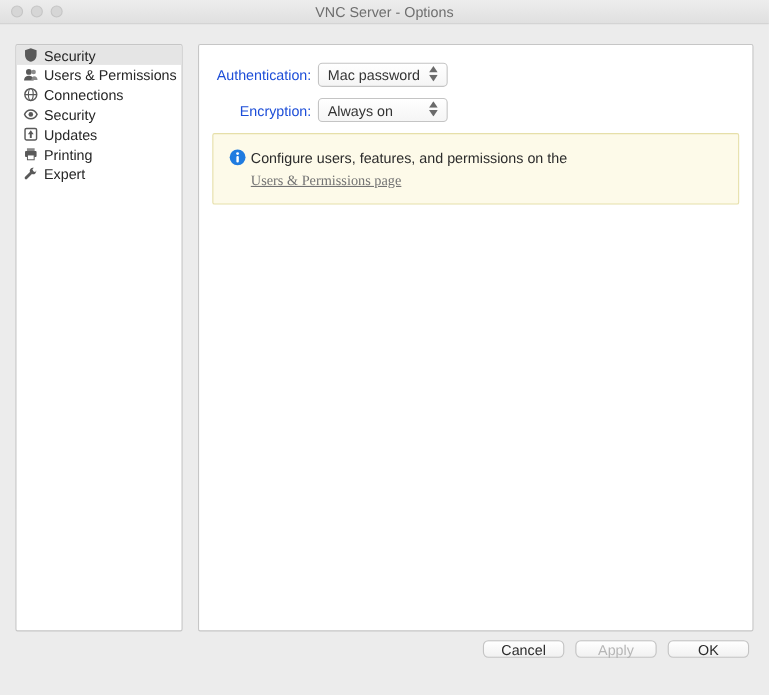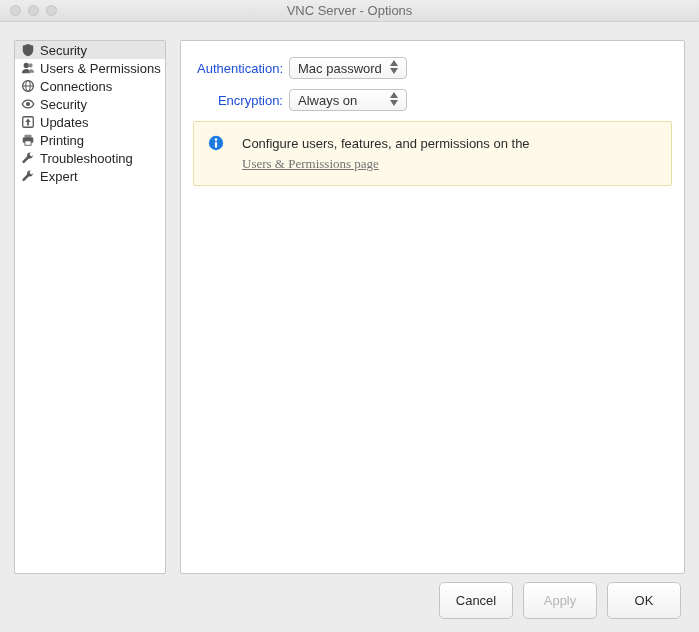--- a/index.html
+++ b/index.html
@@ -106,37 +106,37 @@
     display: flex; flex-direction: column; gap: 2px;
   }
   .stepper svg { width: 8px; height: 6px; display: block; }
   .info-box {
     margin-top: 3px;
     border: 1px solid #e6dfa9;
     background: #fdfae9;
     border-radius: 2px;
     padding: 12px 14px;
     display: flex;
-    gap: 18px;
+    gap: 4px;
   }
   .info-icon {
     width: 16px; height: 16px; flex-shrink: 0;
     margin-top: 1px;
   }
   .info-text { font-size: 13px; line-height: 1.5; color: #2b2b2b; }
   .info-text a { color: #737373; text-decoration: underline; cursor: pointer; font-family: Liberation Serif, serif; }
   .footer {
     display: flex;
     justify-content: flex-end;
     gap: 10px;
     padding: 0 18px 12px 0;
   }
   .btn {
     min-width: 74px;
-    height: 37px;
+    height: 16px;
     background: linear-gradient(#ffffff, #f1f1f1);
     border: 1px solid #c4c4c4;
     border-radius: 5px;
     font-size: 13px;
     color: #2b2b2b;
     cursor: default;
     display: flex; align-items: center; justify-content: center;
     padding: 0 12px;
   }
   .btn.disabled { color: #b6b6b6; }
@@ -205,28 +205,20 @@
       </li>
       <li class="side-item">
         <span class="side-icon">
           <svg viewBox="0 0 16 16">
               <rect x="4" y="2" width="8" height="4" fill="#8a8a8a"></rect>
               <rect x="2" y="5" width="12" height="6" rx="1" fill="#595959"></rect>
               <rect x="4.5" y="9" width="7" height="5" fill="#fff" stroke="#595959"></rect>
             </svg>
         </span>
         <span class="side-label">Printing</span>
-      </li>
-      <li class="side-item">
-        <span class="side-icon">
-          <svg viewBox="0 0 16 16">
-              <path fill="#595959" d="M13.5 4.2 a3.3 3.3 0 0 1 -4.3 4.1 L4 13.5 a1.5 1.5 0 0 1 -2.1 -2.1 L7.1 6.1 a3.3 3.3 0 0 1 4.1 -4.3 L9.6 3.4 l1.1 2 l2 1.1 Z"></path>
-            </svg>
-        </span>
-        <span class="side-label">Troubleshooting</span>
       </li>
       <li class="side-item">
         <span class="side-icon">
           <svg viewBox="0 0 16 16">
               <path fill="#595959" d="M13.5 4.2 a3.3 3.3 0 0 1 -4.3 4.1 L4 13.5 a1.5 1.5 0 0 1 -2.1 -2.1 L7.1 6.1 a3.3 3.3 0 0 1 4.1 -4.3 L9.6 3.4 l1.1 2 l2 1.1 Z"></path>
             </svg>
         </span>
         <span class="side-label">Expert</span>
       </li>
     </ul>

